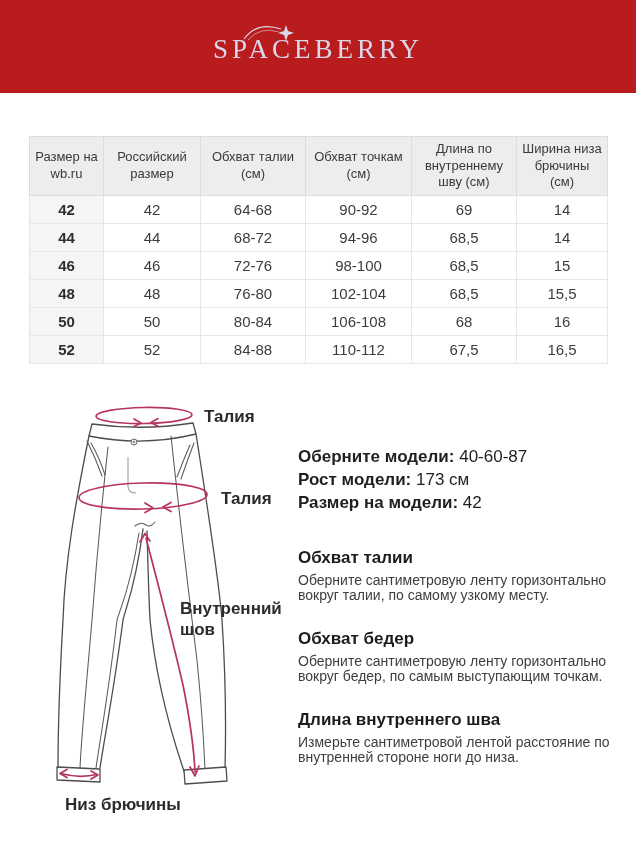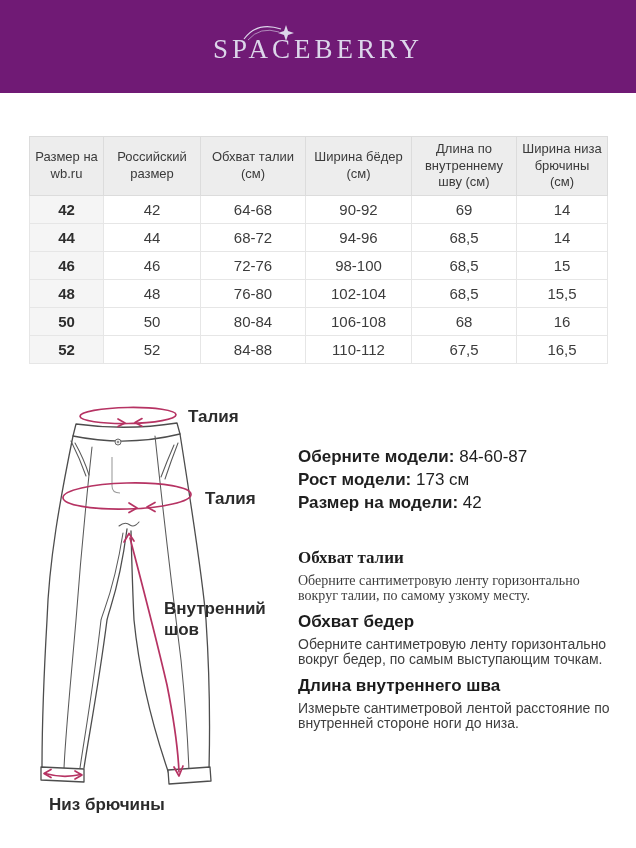--- a/index.html
+++ b/index.html
@@ -6,21 +6,21 @@
   body{
     width:636px;height:848px;position:relative;background:#ffffff;
     font-family:"Liberation Sans", sans-serif;overflow:hidden;
     -webkit-font-smoothing:antialiased;
   }
   .page{position:absolute;inset:0;}
 
   
   .brand-band{
     position:absolute;left:0;top:0;width:636px;height:93px;
-    background:#701a75;display:flex;align-items:center;justify-content:center;
+    background:#b91c1c;display:flex;align-items:center;justify-content:center;
   }
   .logo-wrap{position:relative;display:inline-block;margin-top:6px;}
   .logo-text{
     font-family:"Liberation Serif", serif;
     font-size:27px;letter-spacing:4px;color:#dcd6ea;font-weight:400;
   }
   .comet{position:absolute;left:30px;top:-15px;width:54px;height:27px;}
 
   
   table.size-table{
@@ -33,38 +33,38 @@
     height:54px;padding:2px 4px;text-align:center;vertical-align:middle;
   }
   .size-table td{
     border:1px solid #e6e6e6;background:#ffffff;
     font-size:15px;color:#3c3c3c;height:27px;padding:0 2px;
     text-align:center;vertical-align:middle;
   }
   .size-table td.size-col{background:#f5f5f5;font-weight:700;color:#2e2e2e;}
 
   
-  .diagram{position:absolute;left:24px;top:390px;width:250px;height:432px;}
+  .diagram{position:absolute;left:40px;top:390px;width:250px;height:432px;}
   .diagram svg{position:absolute;left:0;top:0;}
   .diag-label{
     position:absolute;font-size:17px;font-weight:600;color:#2b2b2b;line-height:1.25;
   }
   .lbl-waist{left:164px;top:16px;}
   .lbl-hips{left:181px;top:98px;}
   .lbl-inseam{left:140px;top:208px;width:112px;}
   .lbl-hem{left:25px;top:404px;}
 
   
   .info{position:absolute;left:298px;top:445px;width:322px;color:#222;}
   .model-block{margin:0 0 33px 0;}
   .model-line{font-size:17px;line-height:23px;color:#1f1f1f;}
   .model-line .lbl{font-weight:700;}
   .model-line .val{font-weight:400;}
-  .guide .section{margin-top:8px;}
-  .guide .section:first-child{margin-top:16px;font-family:Liberation Serif, serif;}
+  .guide .section{margin-top:25px;}
+  .guide .section:first-child{margin-top:16px;}
   .sec-title{font-size:17px;font-weight:700;color:#1c1c1c;line-height:21px;margin:0 0 5px 0;}
   .sec-text{font-size:14px;font-weight:400;color:#3e3e3e;line-height:15px;margin:0;}
 </style>
 </head>
 <body>
 
 <div class="page">
 
   <div class="brand-band">
     <div class="logo-wrap">
@@ -84,21 +84,21 @@
         <col style="width:105px">
       <col style="width:106px">
         <col style="width:105px">
         <col style="width:91px">
     </colgroup>
     <thead>
         <tr>
           <th>Размер на wb.ru</th>
           <th>Российский размер</th>
           <th>Обхват талии (см)</th>
-          <th>Ширина бёдер (см)</th>
+          <th>Обхват точкам (см)</th>
           <th>Длина по внутреннему шву (см)</th>
           <th>Ширина низа брючины (см)</th>
         </tr>
       </thead>
     <tbody>
         <tr>
           <td class="size-col">42</td>
           <td>42</td>
           <td>64-68</td>
           <td>90-92</td>
@@ -195,21 +195,21 @@
     <div class="diag-label lbl-waist">Талия</div>
     <div class="diag-label lbl-hips">Талия</div>
     <div class="diag-label lbl-inseam">Внутренний шов</div>
     <div class="diag-label lbl-hem">Низ брючины</div>
   </div>
 
   <div class="info">
     <div class="model-block">
       <div class="model-line">
         <span class="lbl">Оберните модели:</span>
-        <span class="val">84-60-87</span>
+        <span class="val">40-60-87</span>
       </div>
       <div class="model-line">
         <span class="lbl">Рост модели:</span>
         <span class="val">173 см</span>
       </div>
       <div class="model-line">
         <span class="lbl">Размер на модели:</span>
         <span class="val">42</span>
       </div>
     </div>

